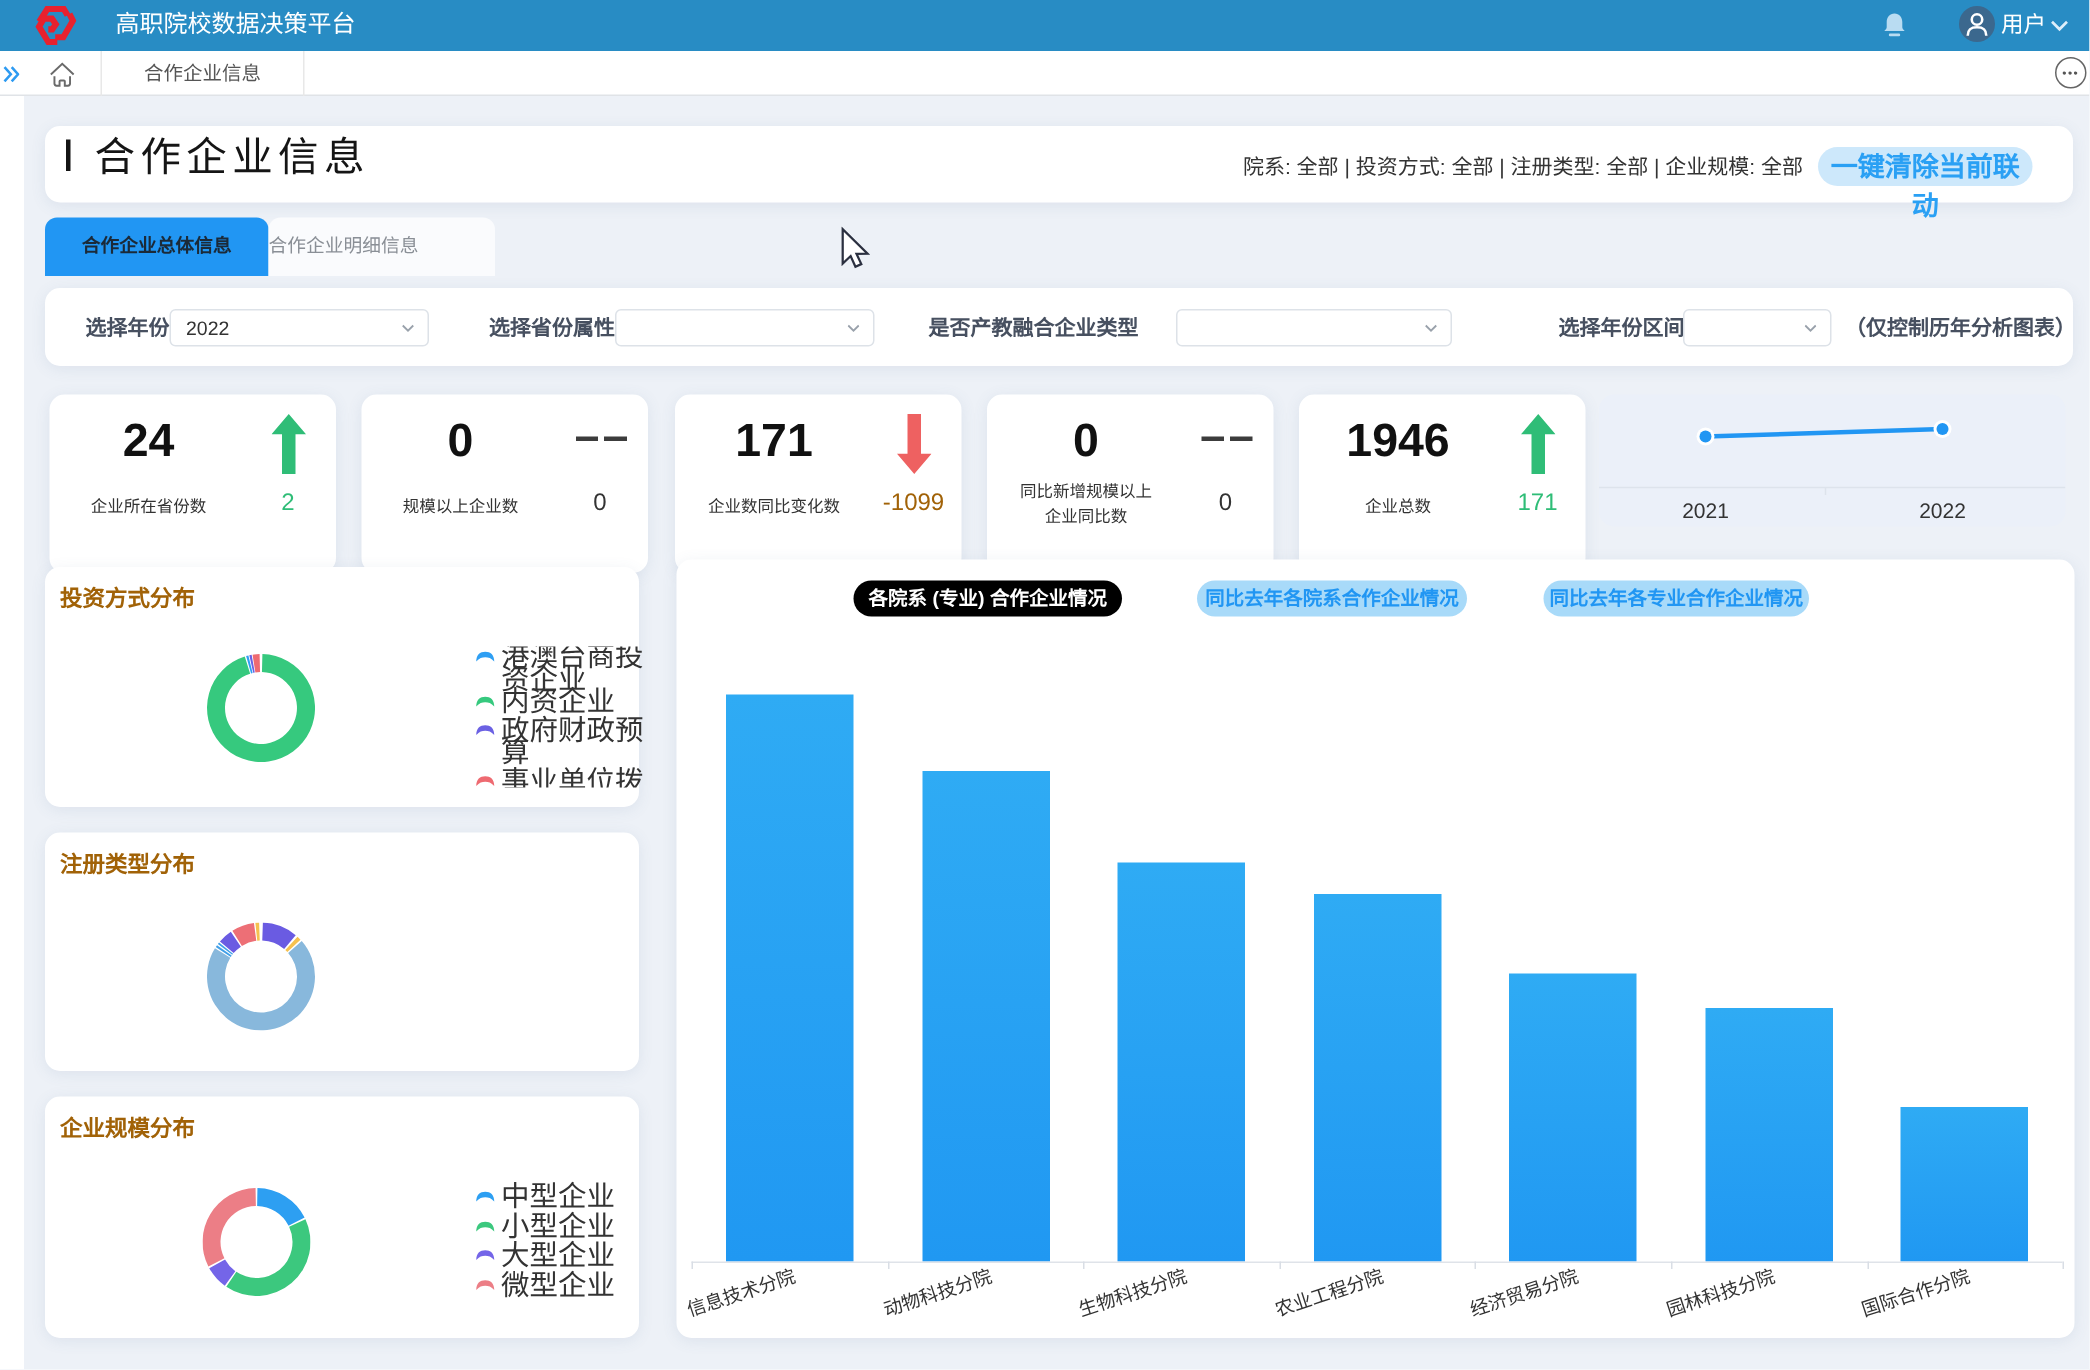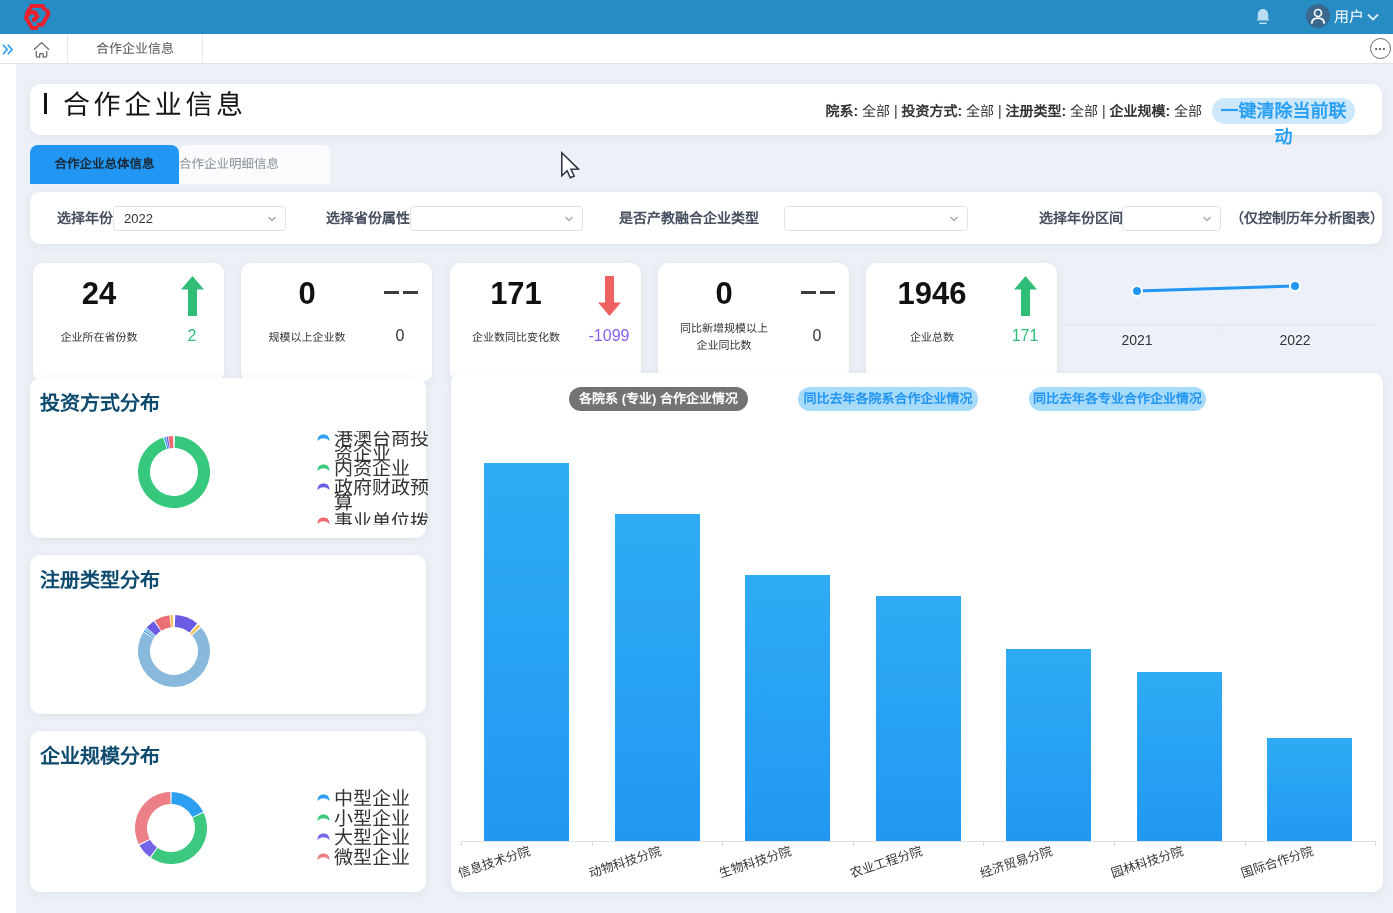--- a/index.html
+++ b/index.html
@@ -17,72 +17,73 @@
   .navbar { position:absolute; left:0; top:34px; width:1393px; height:30px; background:#fff; border-bottom:1px solid #e0e3e7; }
   .navtab { position:absolute; left:67px; top:0; width:136px; height:30px; border-left:1px solid #e8e8e8; border-right:1px solid #e8e8e8; text-align:center; line-height:30px; font-size:13px; color:#555; }
   .moredots { position:absolute; left:1370px; top:38px; width:21px; height:21px; border-radius:50%; border:1px solid #666; color:#555; text-align:center; line-height:19px; font-size:8px; letter-spacing:1px; }
   
   .content { position:absolute; left:16px; top:64px; width:1377px; height:849px; background:#edf1f7; }
   .card { position:absolute; background:#fff; border-radius:10px; box-shadow:0 2px 10px rgba(80,110,150,0.10); }
   
   .titlecard { left:30px; top:84px; width:1352px; height:51px; }
   .pagetitle { position:absolute; left:33px; top:8px; font-size:27px; line-height:27px; letter-spacing:3.6px; color:#151515; }
   .filtersum { position:absolute; right:180px; top:16px; font-size:14px; color:#333; }
-  .filtersum b { font-weight:bold; }
+  .filtersum b { font-weight:normal; }
   .clearbtn { position:absolute; right:27px; top:14px; width:143px; height:26px; background:#cde8fb; border-radius:13px; color:#2aa0f4; font-size:18px; font-weight:bold; text-align:center; line-height:26px; }
   
   .tab1 { position:absolute; left:30px; top:145px; width:149px; height:39px; background:#2196f3; border-radius:8px 8px 0 0; color:#1b2a38; font-size:12.5px; font-weight:bold; text-align:center; line-height:39px; }
   .tab2 { position:absolute; left:179px; top:145px; width:151px; height:39px; background:#fafbfd; border-radius:8px 8px 0 0; color:#8a8f96; font-size:12.5px; line-height:39px; }
   
   .filtercard { left:30px; top:192px; width:1352px; height:52px; }
   .flabel { position:absolute; top:0; height:52px; line-height:52px; font-size:14px; font-weight:bold; color:#475060; }
   .fselect { position:absolute; top:14px; height:25px; background:#fff; border:1px solid #dde2e8; border-radius:4px; font-size:13px; color:#333; line-height:23px; padding-left:10px; }
   .fselect .chev { position:absolute; right:9px; top:8px; width:8px; height:8px; }
   
   .kpi { top:263px; width:191px; height:119px; }
   .kpi .num { position:absolute; left:0; width:132px; text-align:center; top:13px; font-size:31px; font-weight:bold; color:#111; }
   .kpi .lab { position:absolute; left:0; width:132px; text-align:center; top:65px; font-size:11px; color:#333; }
   .kpi .lab2 { position:absolute; left:21px; width:90px; text-align:center; top:57px; font-size:11px; color:#333; line-height:17px; }
   .kpi .icon { position:absolute; left:148px; top:13px; width:23px; height:40px; }
   .kpi .dash { position:absolute; left:143px; top:27.5px; width:34px; height:3.5px; background:linear-gradient(90deg,#3c3c3c 0,#3c3c3c 15px,transparent 15px,transparent 19px,#3c3c3c 19px,#3c3c3c 34px); }
   .kpi .val { position:absolute; left:128px; width:62px; text-align:center; top:64px; font-size:16px; }
   .green { color:#2fbd77; }
-  .red { color:#8b5cf6; }
+  .red { color:#a16207; }
   .dark { color:#333; }
   
   .minichart { position:absolute; left:1066px; top:263px; width:311px; height:88px; background:#ebf0f9; border-radius:10px; }
   
   .dcard { left:30px; width:396px; }
-  .dtitle { position:absolute; left:10px; top:9px; font-size:20px; font-weight:bold; color:#0c4a6e; }
+  .dtitle { position:absolute; left:10px; top:9px; font-size:15px; font-weight:bold; color:#a16207; }
   .donut { position:absolute; left:108px; top:58px; width:72px; height:72px; }
   .legend { position:absolute; left:287px; font-size:19px; color:#333; }
   .li { position:relative; padding-left:17px; line-height:15px; margin-bottom:4px; }
   .li svg { position:absolute; left:0; top:1px; }
   .liC .li { margin-bottom:4.5px; }
   
   .barcard { left:451px; top:373px; width:932px; height:519px; }
   .cbtn { position:absolute; top:14px; height:24px; border-radius:12px; font-size:13px; font-weight:bold; text-align:center; line-height:24px; }
-  .cbtn.active { background:#737373; color:#fff; }
+  .cbtn.active { background:#000000; color:#fff; }
   .cbtn.idle { background:#a8daf9; color:#2196f3; }
   .bar { position:absolute; width:85px; background:linear-gradient(180deg,#2fabf4 0%,#2098f2 100%); }
   .axis { position:absolute; left:10px; top:468px; width:914px; height:1px; background:#dfe3e9; }
   .tick { position:absolute; top:468px; width:1px; height:5px; background:#d9dee5; }
   .blab { position:absolute; font-size:12.5px; line-height:13px; color:#333; transform:rotate(-18deg); transform-origin:100% 0; white-space:nowrap; }
 </style>
 </head>
 <body>
 
   <div class="topbar">
     <svg class="abs" style="left:22px;top:2px" width="29" height="29" viewBox="0 0 29 29">
       <g fill="none" stroke="#e8212e" stroke-width="4.1" stroke-linecap="butt">
         <path d="M4.2,12.5 L9.5,4 L20.5,4 L23,8.2"></path>
         <path d="M24.3,7.3 L26.6,11.8 L20.2,22.8 L14.8,22.8"></path>
         <path d="M16.2,26 L10.2,26 L4,15.8 L7.2,10.4 L12.6,10.4 L15.2,14.2 L12.8,17.6 L10.2,17.6"></path>
       </g>
     </svg>
+    <div class="brand">高职院校数据决策平台</div>
     <svg class="bell" width="26" height="26" viewBox="0 0 26 26">
       <g fill="#b9dcf2">
         <path d="M13 5 C9.8 5 7.8 7.6 7.8 10.6 L7.8 14.2 C7.8 15.2 7 16 6.2 16.6 L19.8 16.6 C19 16 18.2 15.2 18.2 14.2 L18.2 10.6 C18.2 7.6 16.2 5 13 5 Z"></path>
         <rect x="9.2" y="18.4" width="7.6" height="1.7" rx="0.85"></rect>
       </g>
     </svg>
     <div class="avatar">
       <svg width="24" height="24" viewBox="0 0 24 24">
         <g fill="none" stroke="#fff" stroke-width="1.7">
           <circle cx="12" cy="9" r="3.5"></circle>

